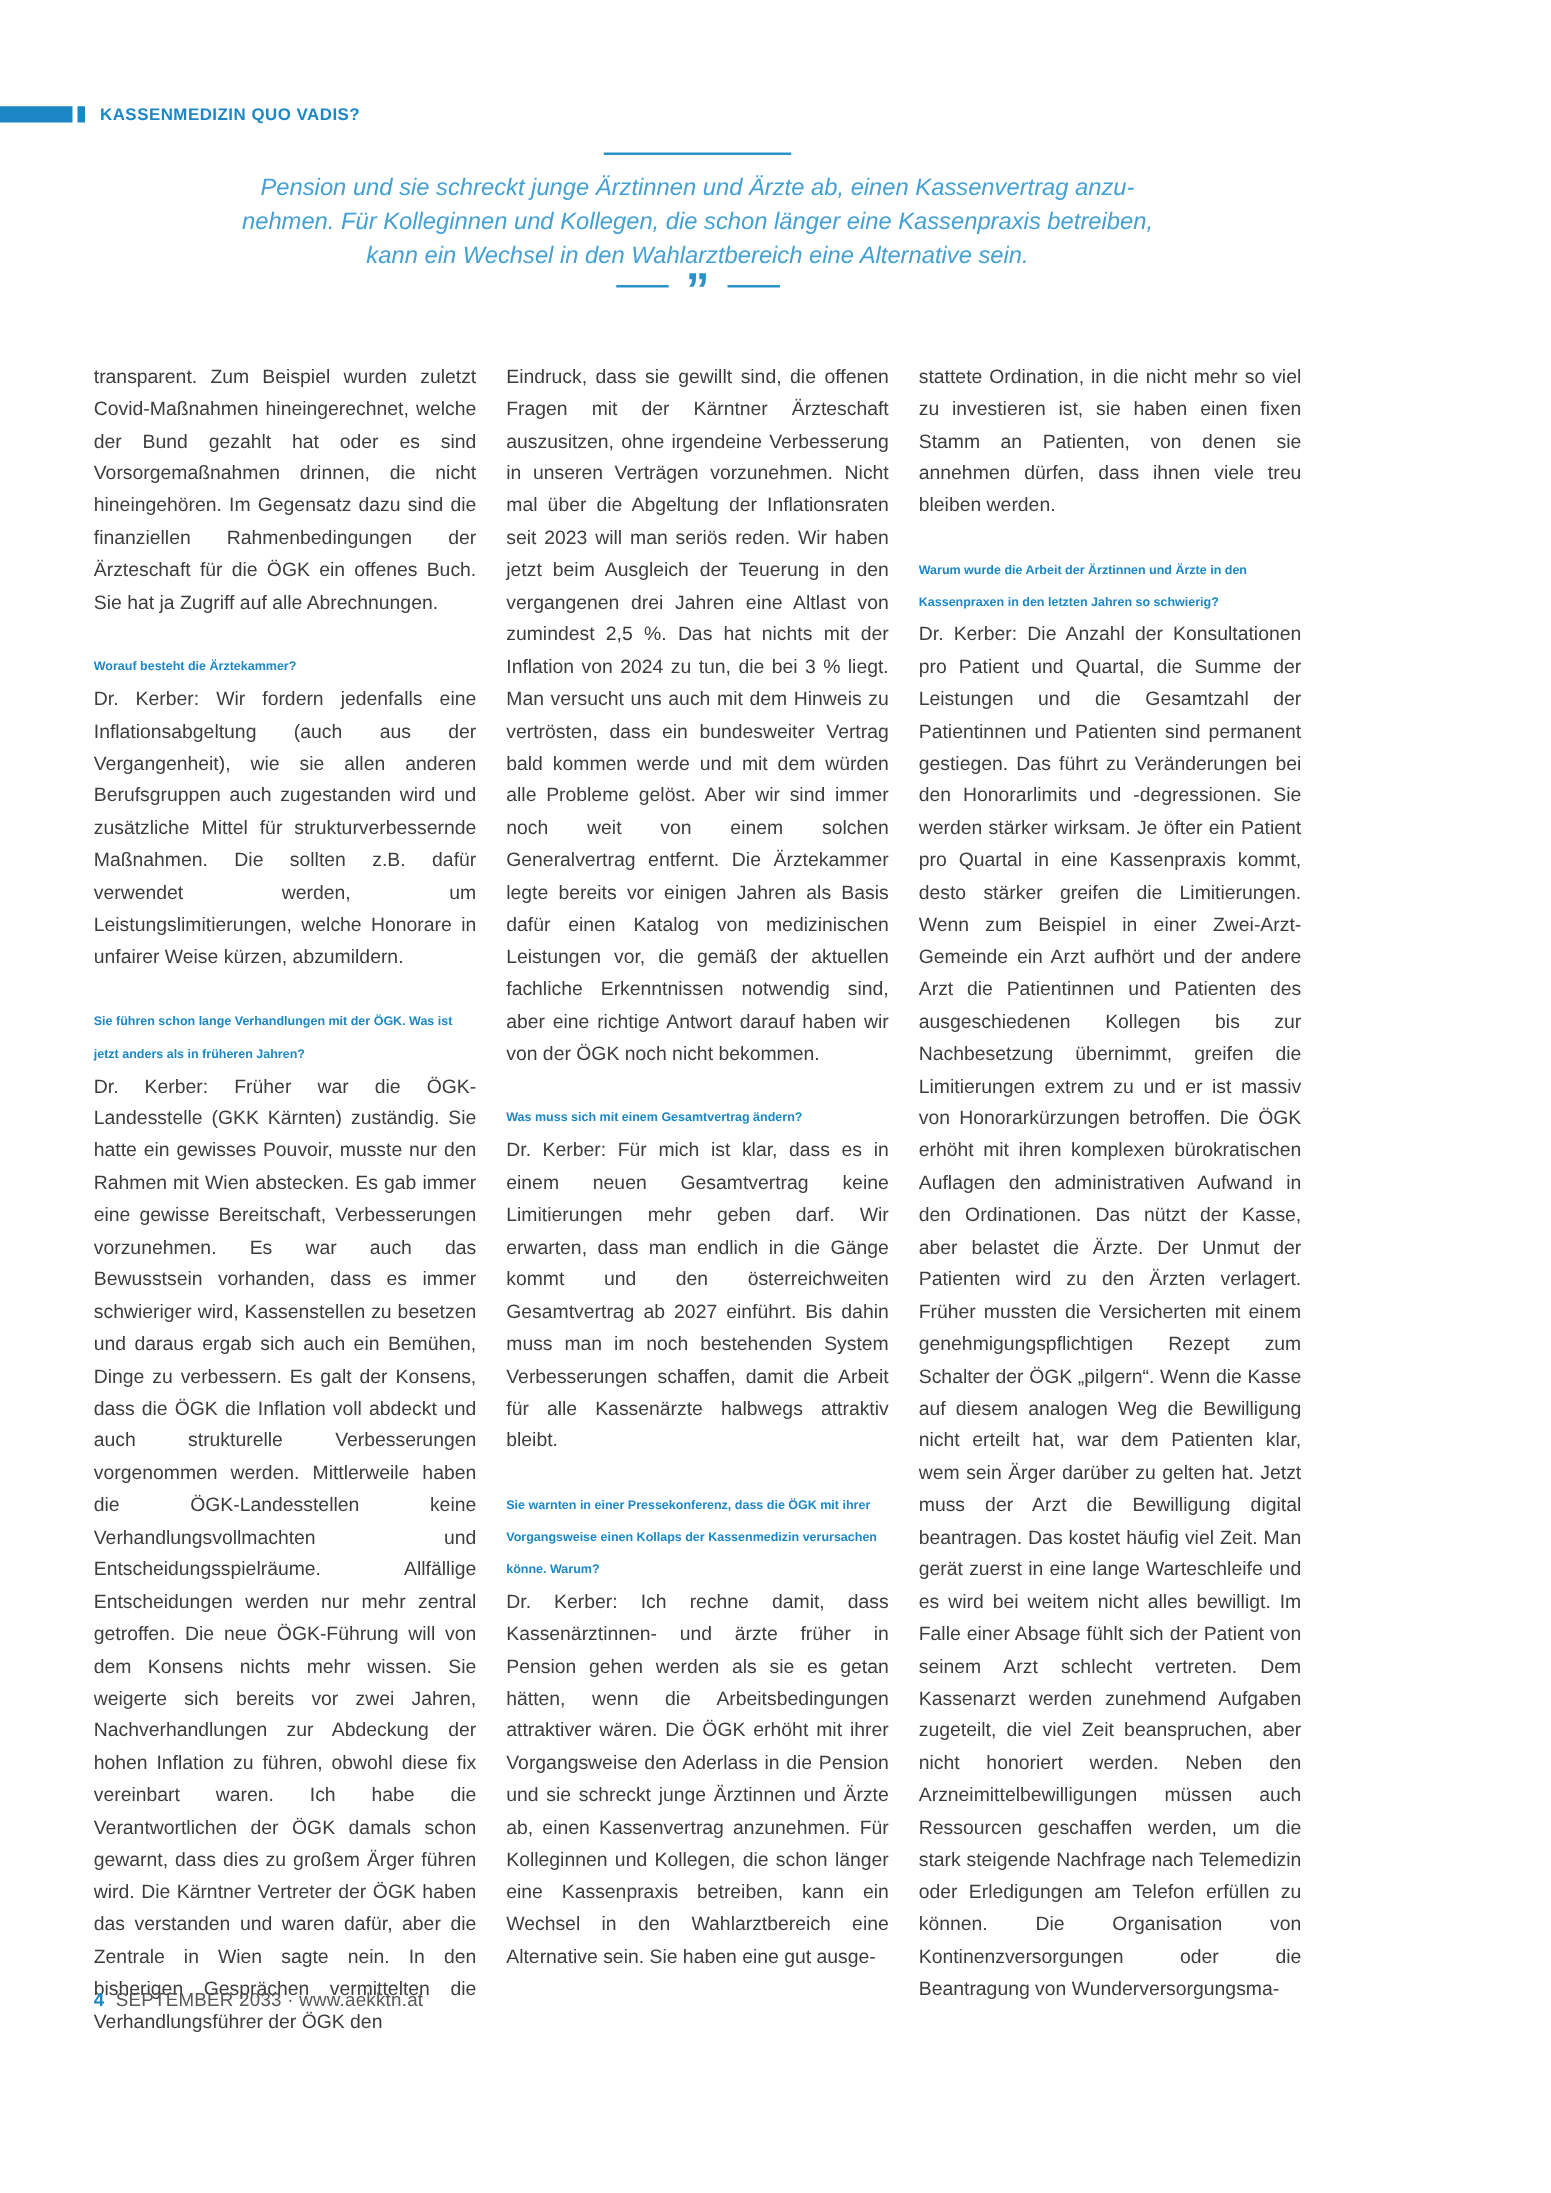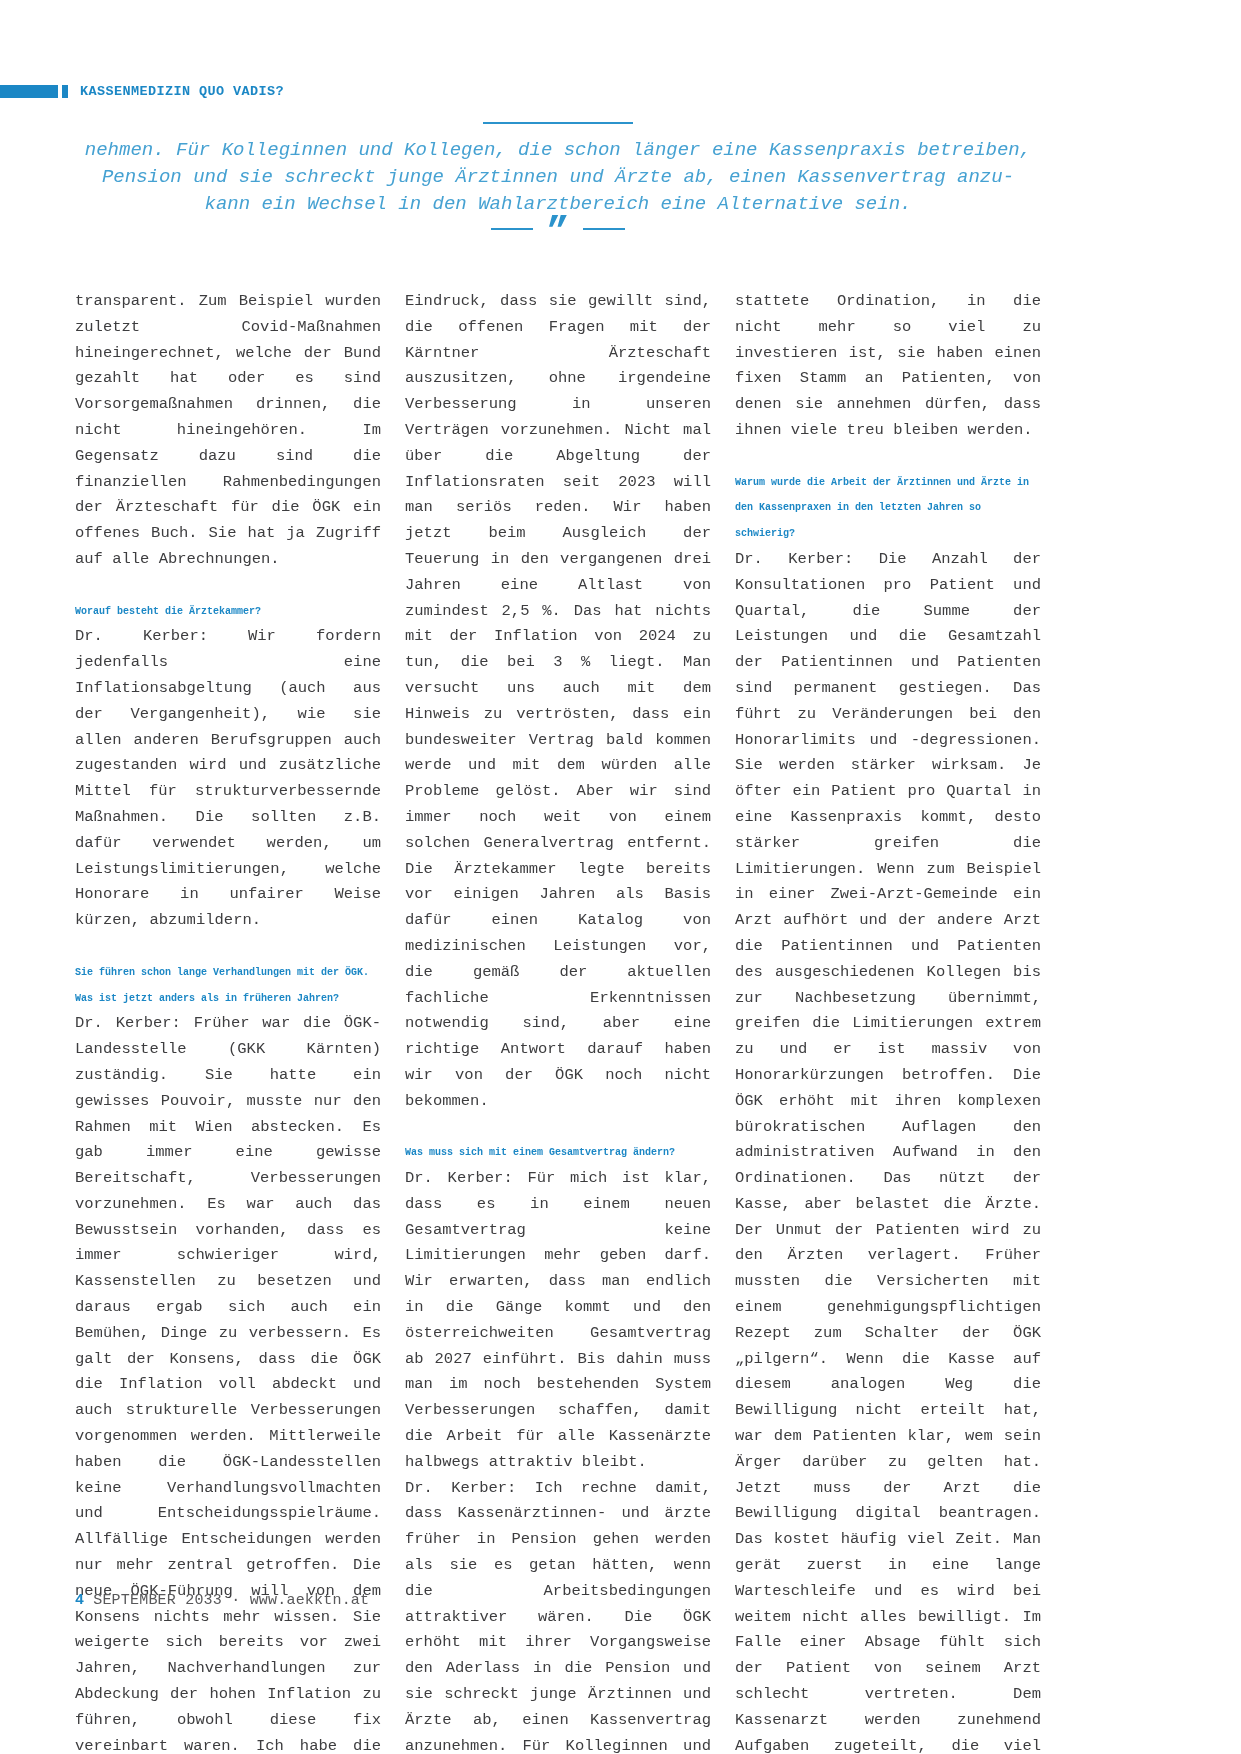--- a/index.html
+++ b/index.html
@@ -9,21 +9,21 @@
     --body-gray:#3d3d3f;
     --footer-gray:#58585a;
   }
   *{box-sizing:border-box;}
   html,body{margin:0;padding:0;background:#ffffff;}
   .page{
     position:relative;
     width:1241px;
     height:1754px;
     background:#ffffff;
-    font-family:Liberation Mono, monospace;
+    font-family:Liberation Sans, sans-serif;
     color:var(--body-gray);
     overflow:hidden;
   }
   
   .kicker-row{
     position:absolute;
     top:84px;
     left:0;
     display:flex;
     align-items:center;
@@ -116,22 +116,22 @@
 
   <div class="kicker-row">
     <div class="kicker-bar"></div>
     <div class="kicker-tick"></div>
     <div class="kicker-label">KASSENMEDIZIN QUO VADIS?</div>
   </div>
 
   <div class="quote-wrap">
     <div class="quote-rule"></div>
     <div class="quote-text">
+      <span class="quote-line">Pension und sie schreckt junge Ärztinnen und Ärzte ab, einen Kassenvertrag anzu-</span>
       <span class="quote-line">nehmen. Für Kolleginnen und Kollegen, die schon länger eine Kassenpraxis betreiben,</span>
-      <span class="quote-line">Pension und sie schreckt junge Ärztinnen und Ärzte ab, einen Kassenvertrag anzu-</span>
       <span class="quote-line">kann ein Wechsel in den Wahlarztbereich eine Alternative sein.</span>
     </div>
     <div class="quote-mark-row">
       <div class="dash"></div>
       <div class="quote-glyph">”</div>
       <div class="dash"></div>
     </div>
   </div>
 
   <div class="columns">
@@ -141,20 +141,21 @@
       <h3 class="q-heading">Worauf besteht die Ärztekammer?</h3>
       <p class="para">Dr. Kerber: Wir fordern jedenfalls eine Inflationsabgeltung (auch aus der Vergangenheit), wie sie allen anderen Berufsgruppen auch zugestanden wird und zusätzliche Mittel für strukturverbessernde Maßnahmen. Die sollten z.B. dafür verwendet werden, um Leistungslimitierungen, welche Honorare in unfairer Weise kürzen, abzumildern.</p>
       <h3 class="q-heading">Sie führen schon lange Verhandlungen mit der ÖGK. Was ist jetzt anders als in früheren Jahren?</h3>
       <p class="para">Dr. Kerber:  Früher war die ÖGK-Landesstelle (GKK Kärnten) zuständig. Sie hatte ein gewisses Pouvoir, musste nur den Rahmen mit Wien abstecken. Es gab immer eine gewisse Bereitschaft, Verbesserungen vorzunehmen. Es war auch das Bewusstsein vorhanden, dass es immer schwieriger wird, Kassenstellen zu besetzen und daraus ergab sich auch ein Bemühen, Dinge zu verbessern. Es galt der Konsens, dass die ÖGK die Inflation voll abdeckt und  auch strukturelle Verbesserungen  vorgenommen werden.  Mittlerweile haben die ÖGK-Landesstellen keine Verhandlungsvollmachten und Entscheidungsspielräume. Allfällige Entscheidungen werden nur mehr zentral getroffen. Die neue ÖGK-Führung will von dem Konsens nichts mehr wissen. Sie weigerte sich bereits vor zwei  Jahren, Nachverhandlungen zur Abdeckung der hohen Inflation zu führen, obwohl diese fix vereinbart waren. Ich habe die Verantwortlichen der ÖGK damals schon gewarnt, dass dies zu großem Ärger führen wird. Die Kärntner Vertreter der ÖGK haben das verstanden und waren dafür, aber die Zentrale in Wien sagte nein. In den bisherigen Gesprächen vermittelten die Verhandlungsführer der ÖGK den</p>
     </div>
 
     <div class="col">
       <p class="para">Eindruck, dass sie gewillt sind, die offenen Fragen mit der Kärntner Ärzteschaft auszusitzen, ohne irgendeine Verbesserung in unseren Verträgen vorzunehmen. Nicht mal über die Abgeltung der Inflationsraten seit 2023 will man seriös reden. Wir haben jetzt beim Ausgleich der Teuerung in den vergangenen drei Jahren eine Altlast von zumindest 2,5 %. Das hat nichts mit der Inflation von 2024 zu tun, die bei 3 % liegt. Man versucht uns auch mit dem Hinweis zu vertrösten, dass ein bundesweiter Vertrag bald kommen werde und mit dem würden alle Probleme gelöst. Aber wir sind immer noch weit von einem solchen Generalvertrag entfernt. Die Ärztekammer legte bereits  vor einigen Jahren als Basis dafür einen Katalog von medizinischen Leistungen vor, die gemäß der aktuellen fachliche Erkenntnissen notwendig sind, aber eine richtige Antwort darauf haben wir von der ÖGK noch nicht bekommen.</p>
       <h3 class="q-heading">Was muss sich mit einem Gesamtvertrag ändern?</h3>
       <p class="para">Dr. Kerber: Für mich ist klar, dass es in einem neuen Gesamtvertrag keine Limitierungen mehr geben darf. Wir erwarten, dass man endlich in die Gänge kommt und den österreichweiten Gesamtvertrag ab 2027 einführt. Bis dahin muss man im noch bestehenden System Verbesserungen schaffen, damit die Arbeit für alle Kassenärzte halbwegs attraktiv bleibt.</p>
+      <h3 class="q-heading">Sie warnten in einer Pressekonferenz, dass die ÖGK mit ihrer Vorgangsweise einen Kollaps der Kassenmedizin verursachen könne. Warum?</h3>
       <p class="para">Dr. Kerber: Ich rechne damit, dass Kassenärztinnen- und ärzte früher in Pension gehen werden als sie es getan hätten, wenn die Arbeitsbedingungen attraktiver wären. Die ÖGK erhöht mit ihrer Vorgangsweise den Aderlass in die Pension und sie schreckt junge Ärztinnen und Ärzte ab, einen Kassenvertrag anzunehmen. Für Kolleginnen und Kollegen, die schon länger eine Kassenpraxis betreiben, kann ein Wechsel in den Wahlarztbereich eine Alternative sein. Sie haben eine gut ausge-</p>
     </div>
 
     <div class="col">
       <p class="para">stattete Ordination, in die nicht mehr so viel zu investieren ist, sie haben einen fixen Stamm an Patienten, von denen sie annehmen dürfen, dass ihnen viele treu bleiben werden.</p>
       <h3 class="q-heading">Warum wurde die Arbeit der Ärztinnen und Ärzte in den Kassenpraxen in den letzten Jahren so schwierig?</h3>
       <p class="para">Dr. Kerber: Die  Anzahl der Konsultationen pro Patient und Quartal, die Summe der Leistungen und die Gesamtzahl der Patientinnen und Patienten sind permanent gestiegen. Das führt zu Veränderungen bei den Honorarlimits und -degressionen. Sie werden stärker wirksam. Je öfter ein Patient pro Quartal in eine Kassenpraxis kommt, desto stärker greifen die Limitierungen. Wenn zum Beispiel in einer Zwei-Arzt-Gemeinde  ein Arzt aufhört und der andere Arzt die Patientinnen und Patienten des ausgeschiedenen Kollegen bis zur Nachbesetzung  übernimmt, greifen die Limitierungen  extrem zu und er ist massiv von Honorarkürzungen betroffen. Die ÖGK erhöht mit ihren komplexen bürokratischen Auflagen den administrativen Aufwand in den Ordinationen. Das nützt der Kasse, aber belastet die Ärzte. Der Unmut der Patienten wird zu den Ärzten verlagert. Früher mussten die Versicherten mit einem genehmigungspflichtigen Rezept zum Schalter der ÖGK „pilgern“. Wenn die Kasse auf diesem analogen Weg die Bewilligung nicht erteilt hat, war dem Patienten klar, wem sein Ärger darüber zu gelten hat. Jetzt muss der Arzt die Bewilligung digital beantragen. Das kostet häufig viel Zeit. Man gerät zuerst in eine lange Warteschleife und es wird bei weitem nicht alles bewilligt. Im Falle einer Absage fühlt sich der Patient von seinem Arzt schlecht vertreten.  Dem Kassenarzt werden zunehmend Aufgaben  zugeteilt, die viel Zeit beanspruchen, aber nicht honoriert werden. Neben den Arzneimittelbewilligungen müssen auch Ressourcen geschaffen werden, um die stark steigende Nachfrage nach Telemedizin oder Erledigungen am Telefon erfüllen zu können. Die Organisation von Kontinenzversorgungen oder die Beantragung von Wunderversorgungsma-</p>
     </div>
 
   </div>

